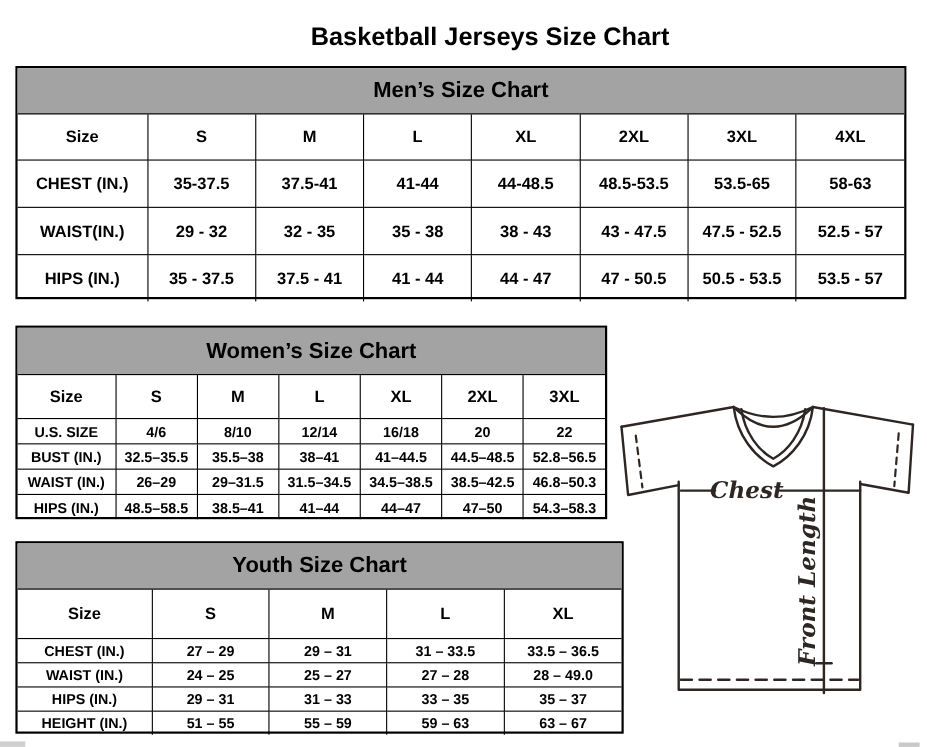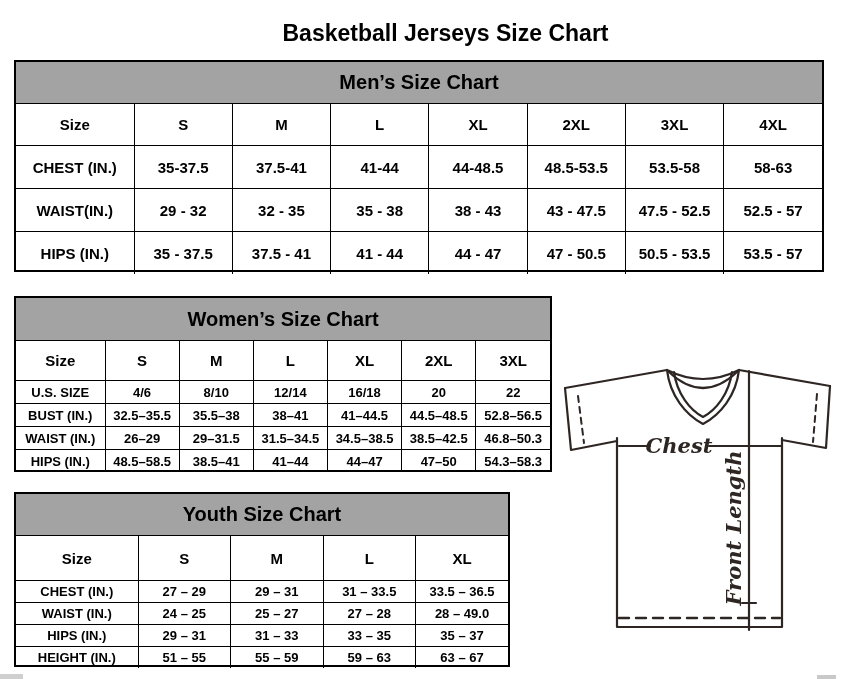--- a/index.html
+++ b/index.html
@@ -24,21 +24,21 @@
   .mens th{height:41px;font-size:15px;}
   .mens td{height:42px;font-size:15px;}
 
   
   .womens{left:14px;top:296px;width:538px;height:176px;}
   .womens .band{height:42px;}
   .womens th{height:39px;font-size:15px;}
   .womens td{height:22px;font-size:13px;}
 
   
-  .youth{left:14px;top:492px;width:496px;height:175px;}
+  .youth{left:14px;top:492px;width:553px;height:175px;}
   .youth .band{height:41px;}
   .youth th{height:44px;font-size:15px;}
   .youth td{height:21px;font-size:13px;}
 
   .jersey{position:absolute;left:553px;top:352px;width:290px;height:300px;}
   .jersey path,.jersey line{fill:none;stroke:#2e2623;stroke-width:2.2;
        stroke-linecap:round;stroke-linejoin:round;}
   .jersey .dashed{stroke-dasharray:6 5;stroke-width:2;}
   .jersey .hemdash{stroke-dasharray:10 7;stroke-width:2.4;}
   .jersey text{fill:#2e2623;font-family:"DejaVu Serif","Liberation Serif",serif;
@@ -73,21 +73,21 @@
         </tr>
       </thead>
       <tbody>
         <tr>
           <td>CHEST (IN.)</td>
           <td>35-37.5</td>
           <td>37.5-41</td>
           <td>41-44</td>
           <td>44-48.5</td>
           <td>48.5-53.5</td>
-          <td>53.5-58</td>
+          <td>53.5-65</td>
           <td>58-63</td>
         </tr>
         <tr>
           <td>WAIST(IN.)</td>
           <td>29 - 32</td>
           <td>32 - 35</td>
           <td>35 - 38</td>
           <td>38 - 43</td>
           <td>43 - 47.5</td>
           <td>47.5 - 52.5</td>

